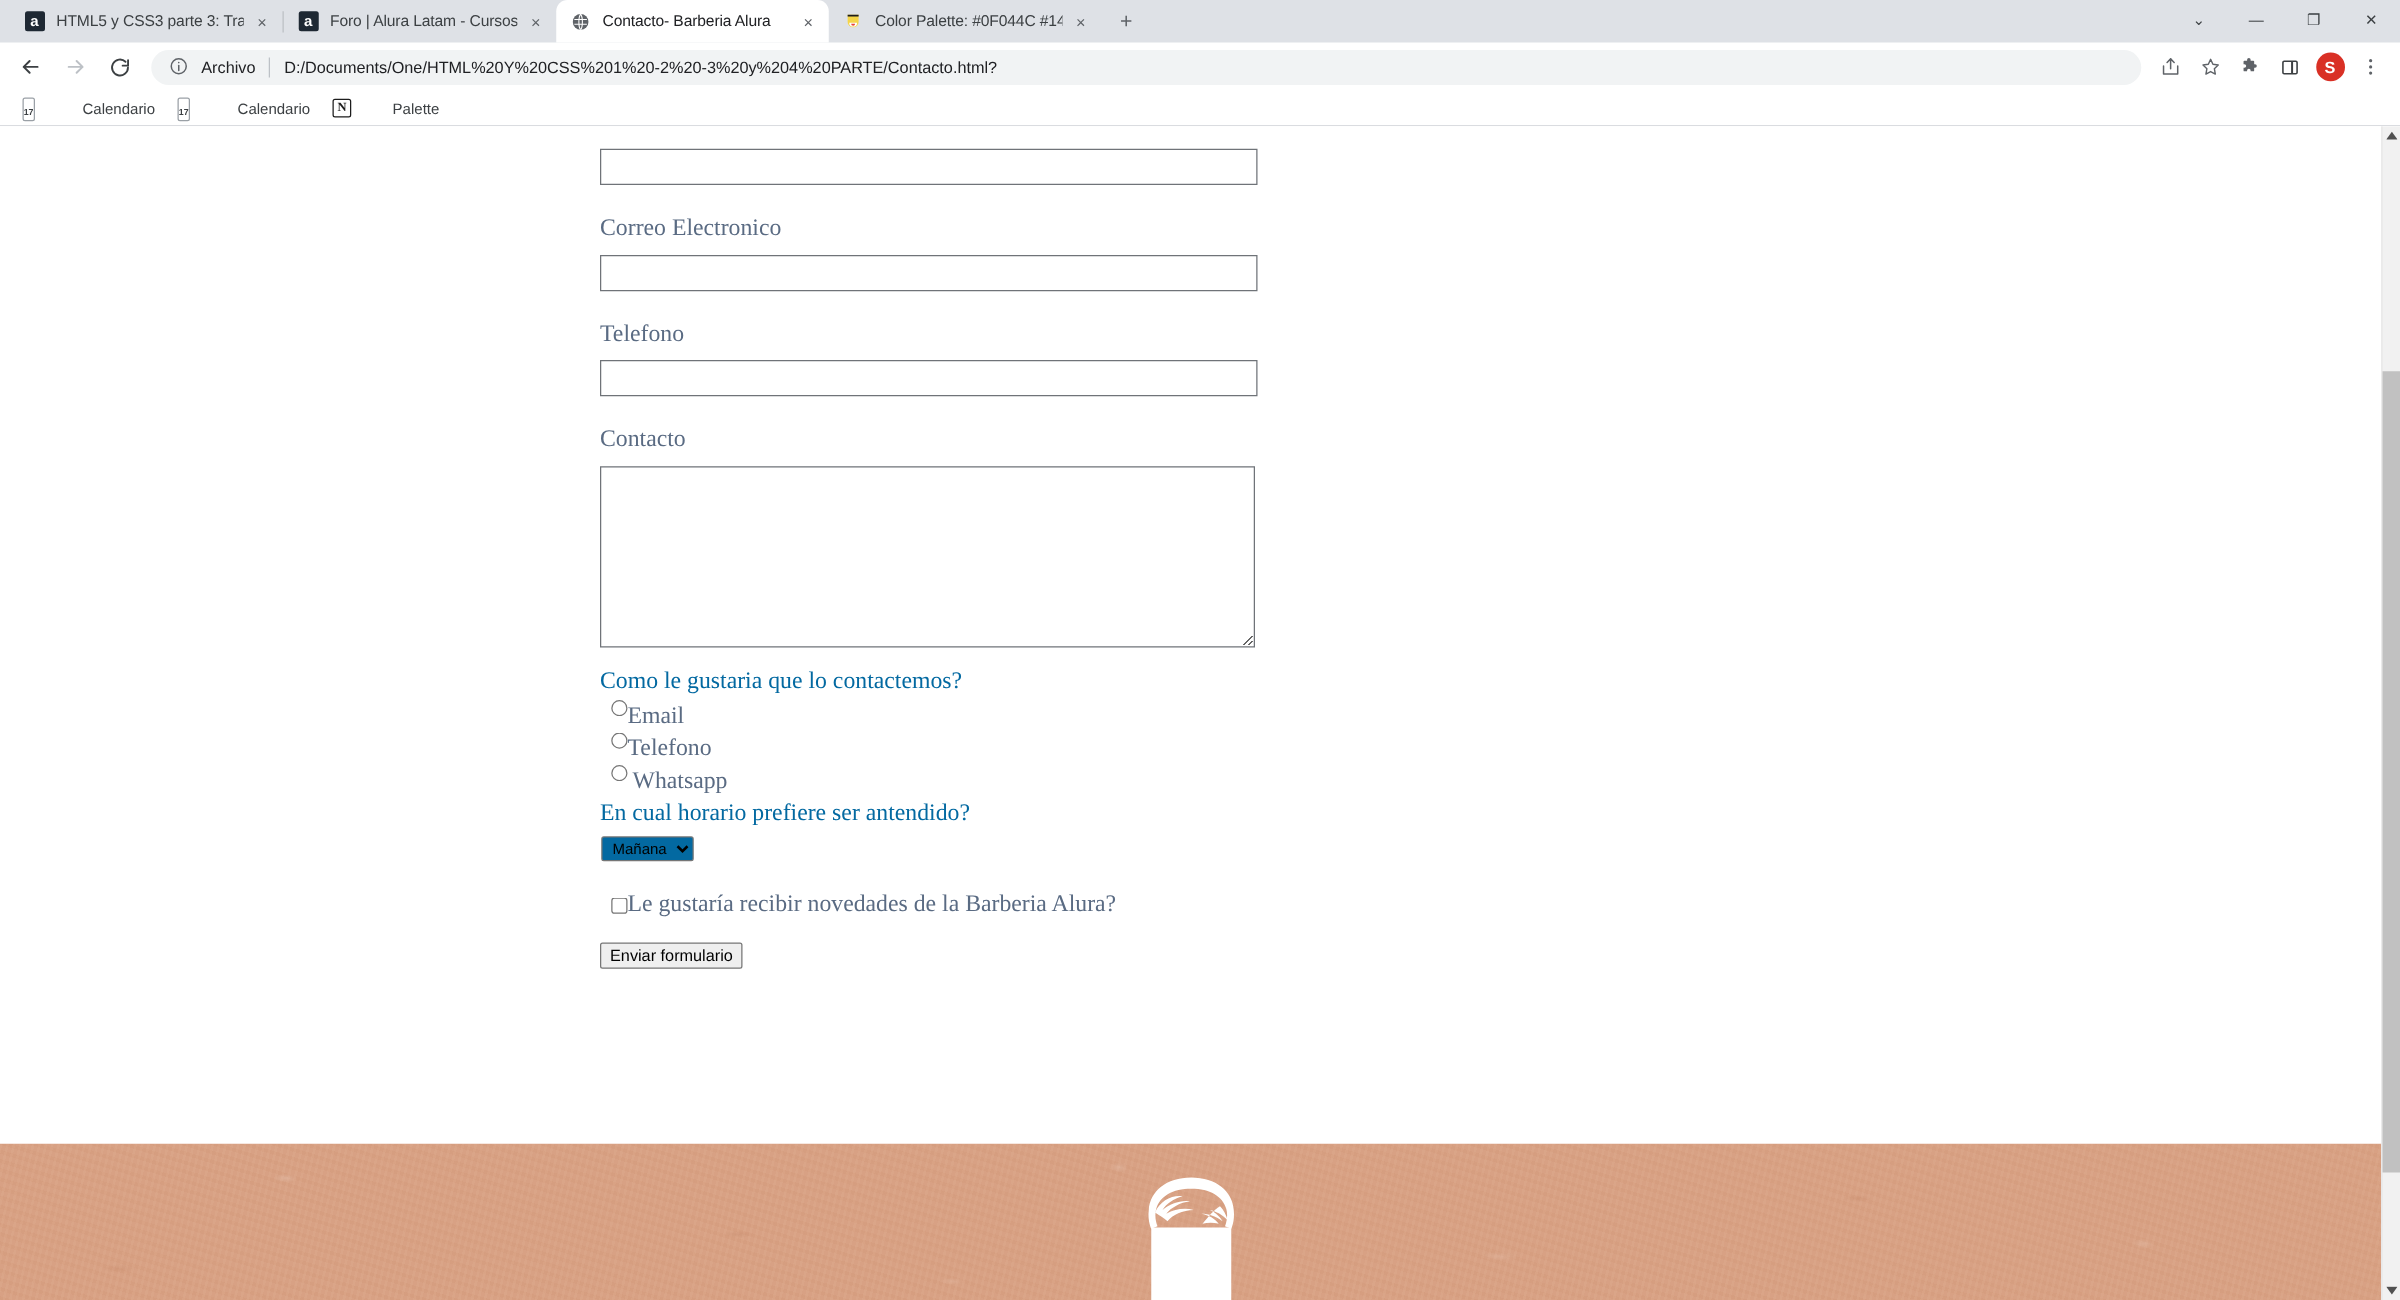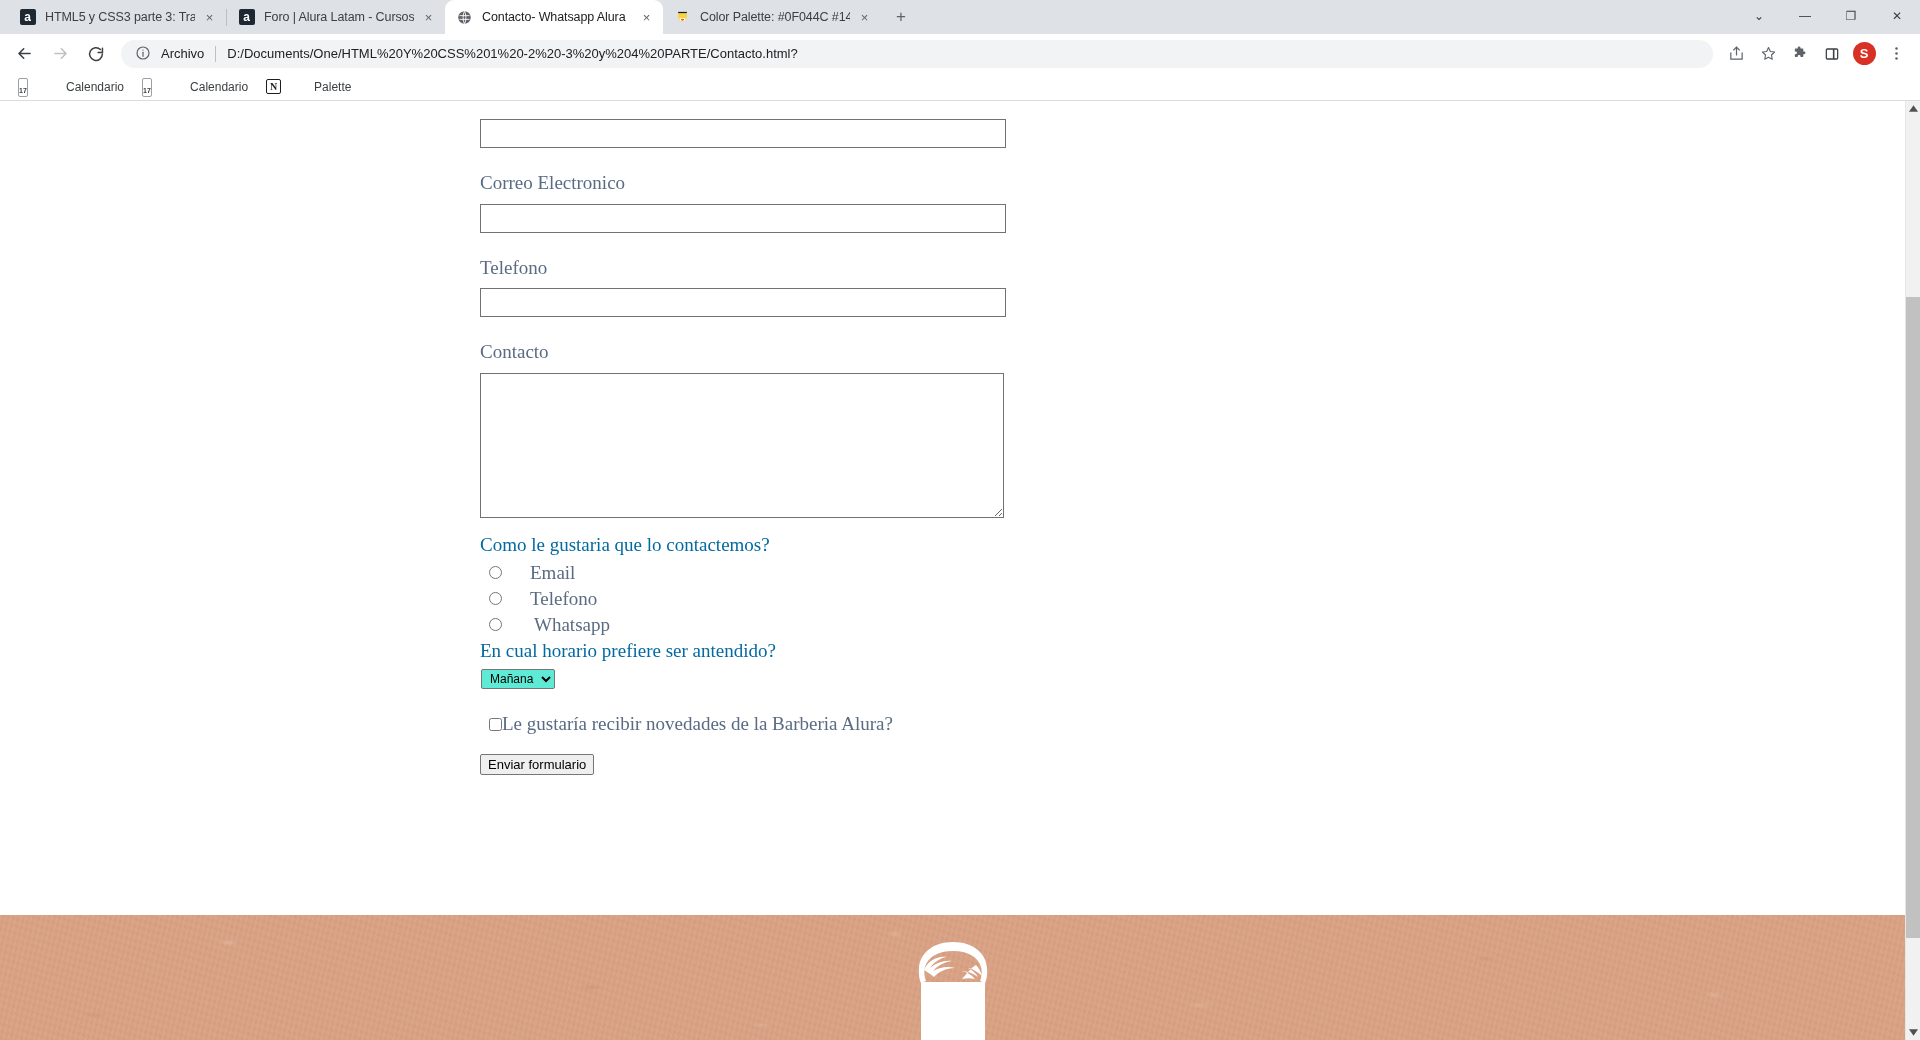--- a/index.html
+++ b/index.html
@@ -148,34 +148,34 @@
   .f-textarea {
     display: block; width: 524px; height: 145px;
     border: 1px solid #6f7378; background: #fff; outline: none;
     margin-bottom: 14px; padding: 3px 4px; resize: both;
     font-family: "Liberation Serif", serif; font-size: 15px;
   }
   .q-label {
     font-size: 19px; color: #0369a1; line-height: 1.35; margin: 0 0 2px 0;
   }
   .radio-row {
-    display: flex; align-items: center; margin: 0 0 1px 9px; line-height: 1.32; gap: 28px;
+    display: flex; align-items: flex-start; margin: 0 0 1px 9px; line-height: 1.32;
   }
   .radio-row input[type=radio] {
     margin: 0; width: 13px; height: 13px; flex: none;
     accent-color: #444;
   }
   .radio-row .rl { font-size: 19px; color: #5a6b83; }
   .gap-0 { margin-left: 0px; }
   .gap-1 { margin-left: 4px; }
 
   .sel-wrap { margin: 6px 0 0 1px; }
   select.horario {
     font-family: "Liberation Sans", sans-serif; font-size: 12px;
-    padding: 1px 4px; border: 1px solid #767676; background: #5eead4;
+    padding: 1px 4px; border: 1px solid #767676; background: #0369a1;
     color: #000; border-radius: 2px;
   }
   .check-row { display: flex; align-items: center; margin: 24px 0 0 9px; }
   .check-row input[type=checkbox] { margin: 0; width: 13px; height: 13px; flex: none; }
   .check-row .cl { font-size: 19px; color: #5a6b83; }
   .submit-btn {
     margin-top: 19px; font-family: "Liberation Sans", sans-serif;
     font-size: 13px; color: #000; background: #efefef;
     border: 1px solid #767676; border-radius: 2px; padding: 2px 7px;
   }
@@ -241,21 +241,21 @@
       <span class="tab-close">×</span>
     </div>
 
     <div class="tab active">
       <span class="tab-favicon">
         <svg width="15" height="15" viewBox="0 0 24 24">
           <circle cx="12" cy="12" r="10" fill="#5f6368"></circle>
           <path d="M4 9h16M4 15h16M12 2c3 4 3 16 0 20M12 2c-3 4-3 16 0 20" stroke="#fff" stroke-width="1.4" fill="none"></path>
         </svg>
       </span>
-      <span class="tab-title">Contacto- Whatsapp Alura</span>
+      <span class="tab-title">Contacto- Barberia Alura</span>
       <span class="tab-close">×</span>
     </div>
 
     <div class="tab inactive">
       <span class="tab-favicon">
         <svg width="15" height="15" viewBox="0 0 24 24">
           <path d="M5 3h14v9a7 7 0 0 1-14 0z" fill="#f5d547"></path>
           <path d="M7 13h10a5 5 0 0 1-10 0z" fill="#ffffff"></path>
           <path d="M9.5 14.5h5a2.5 2.5 0 0 1-5 0z" fill="#e8453c"></path>
           <path d="M5 3h14v2H5z" fill="#1d1d1d"></path>

